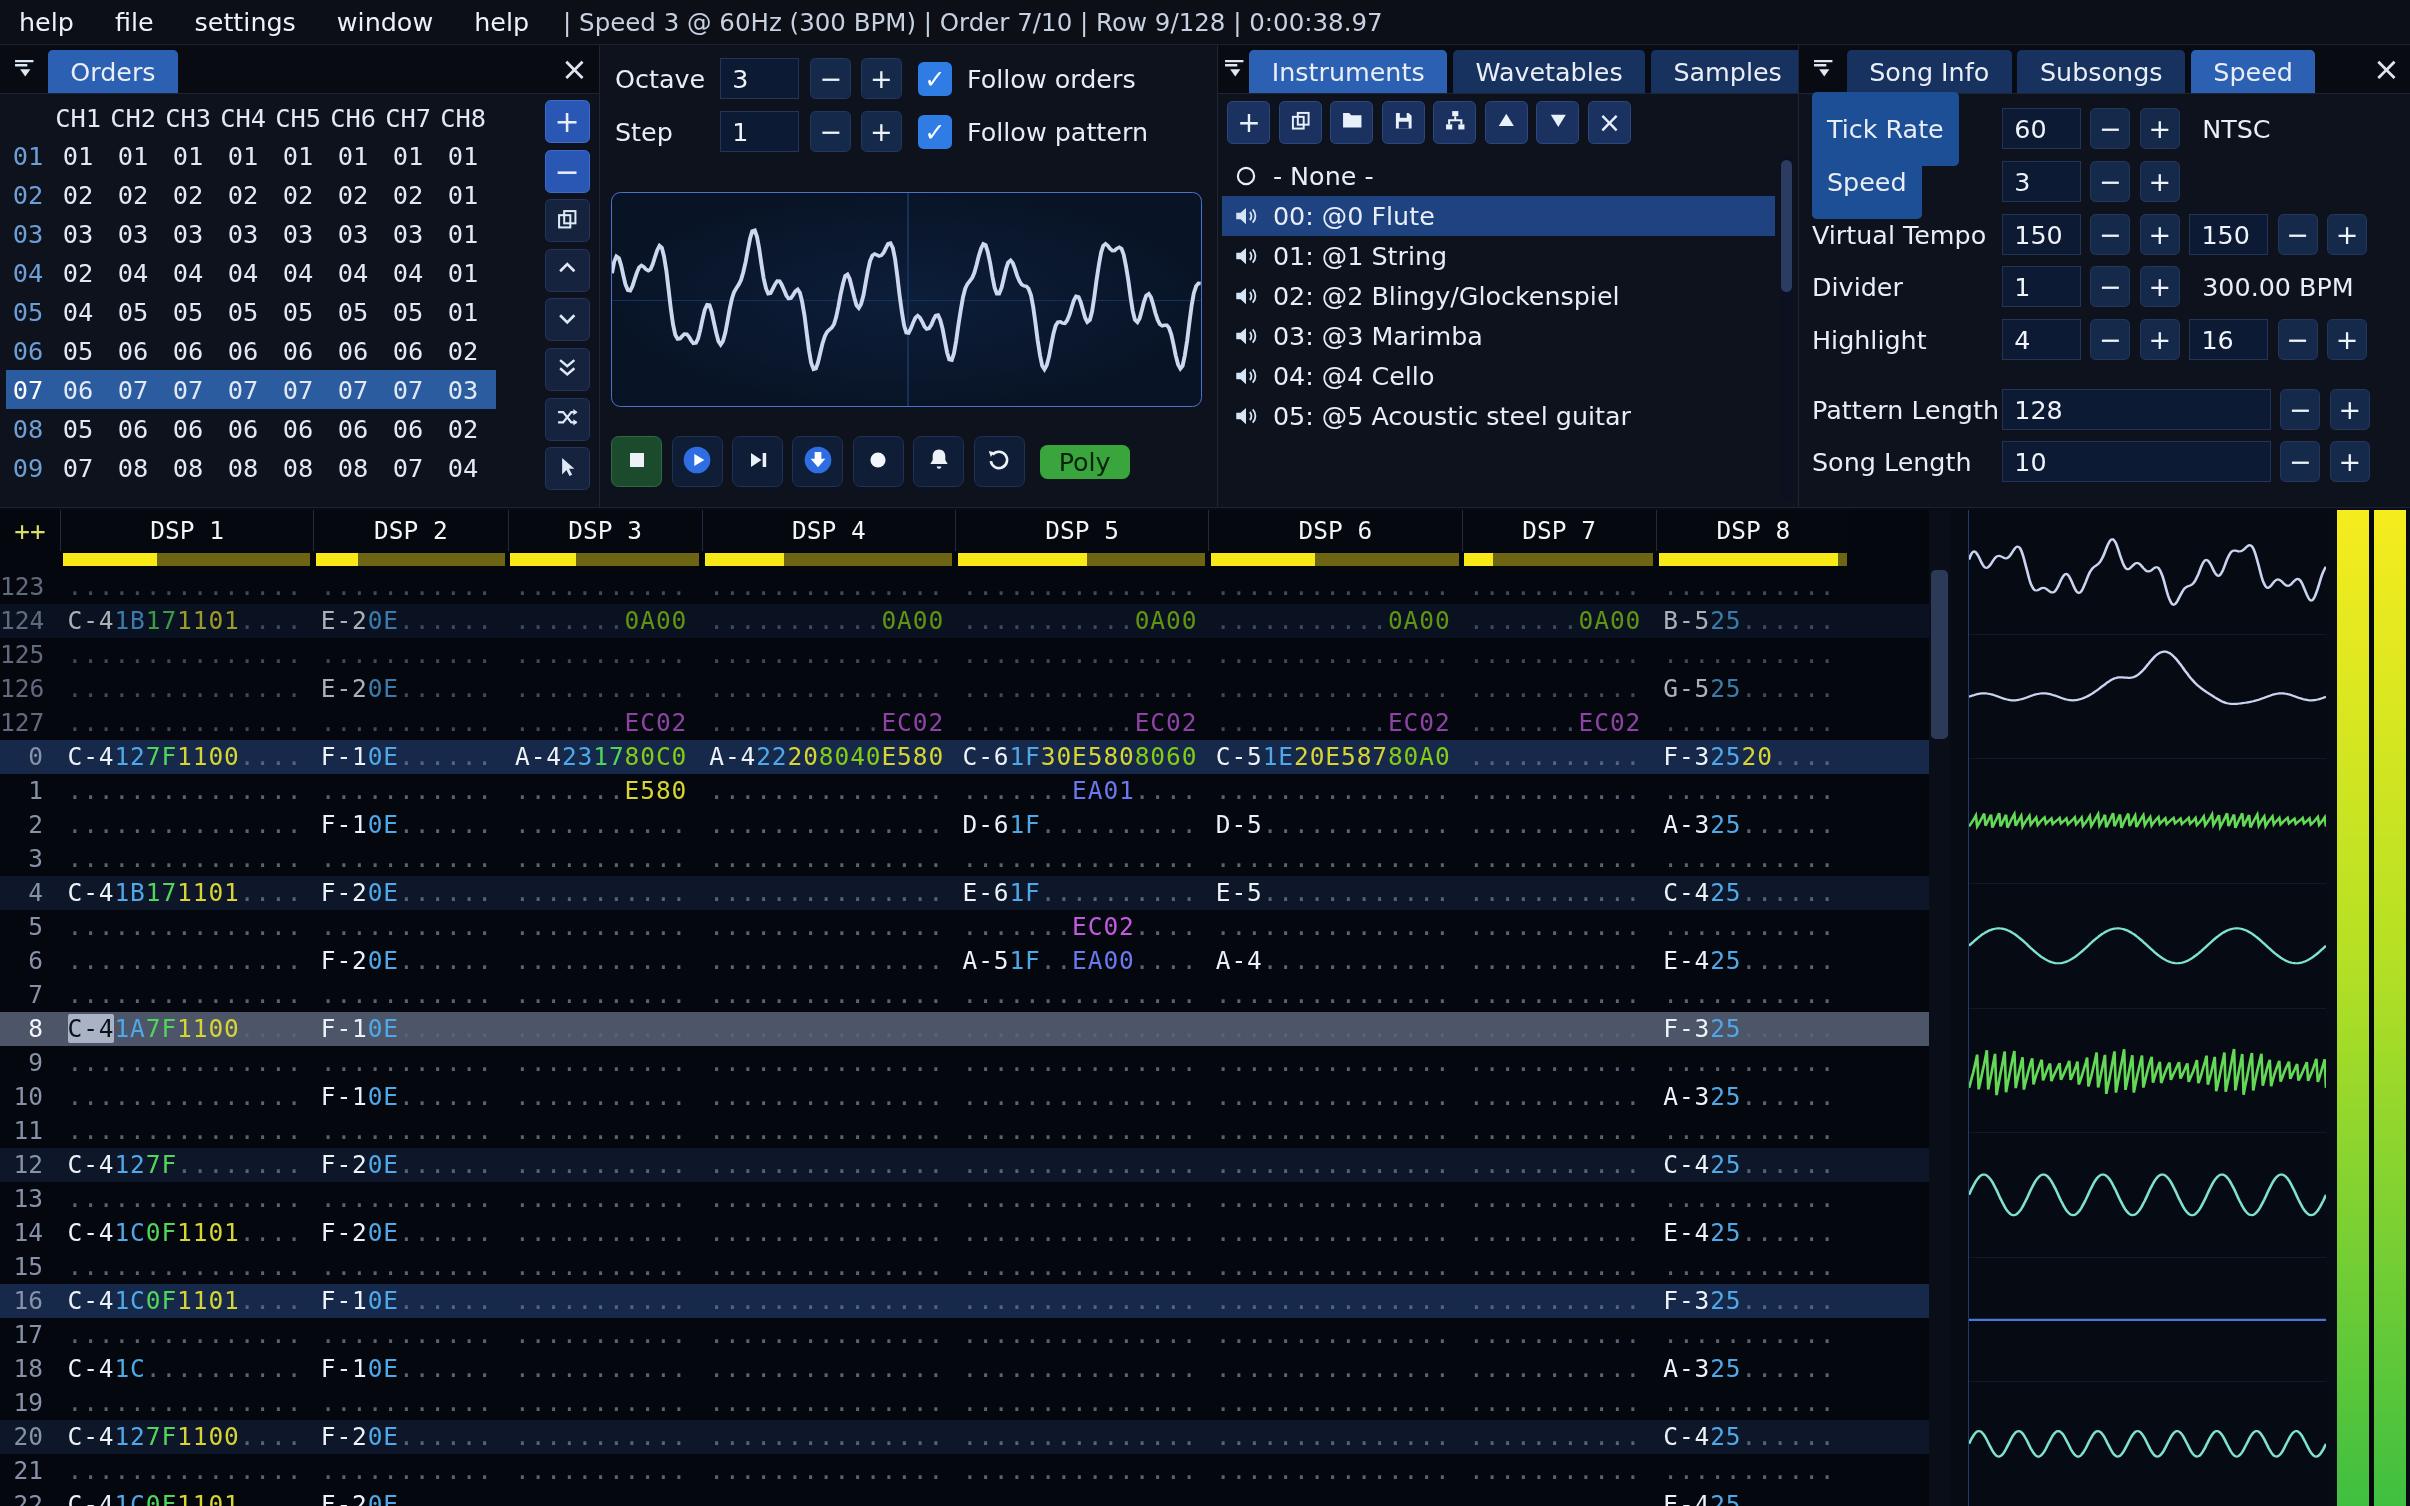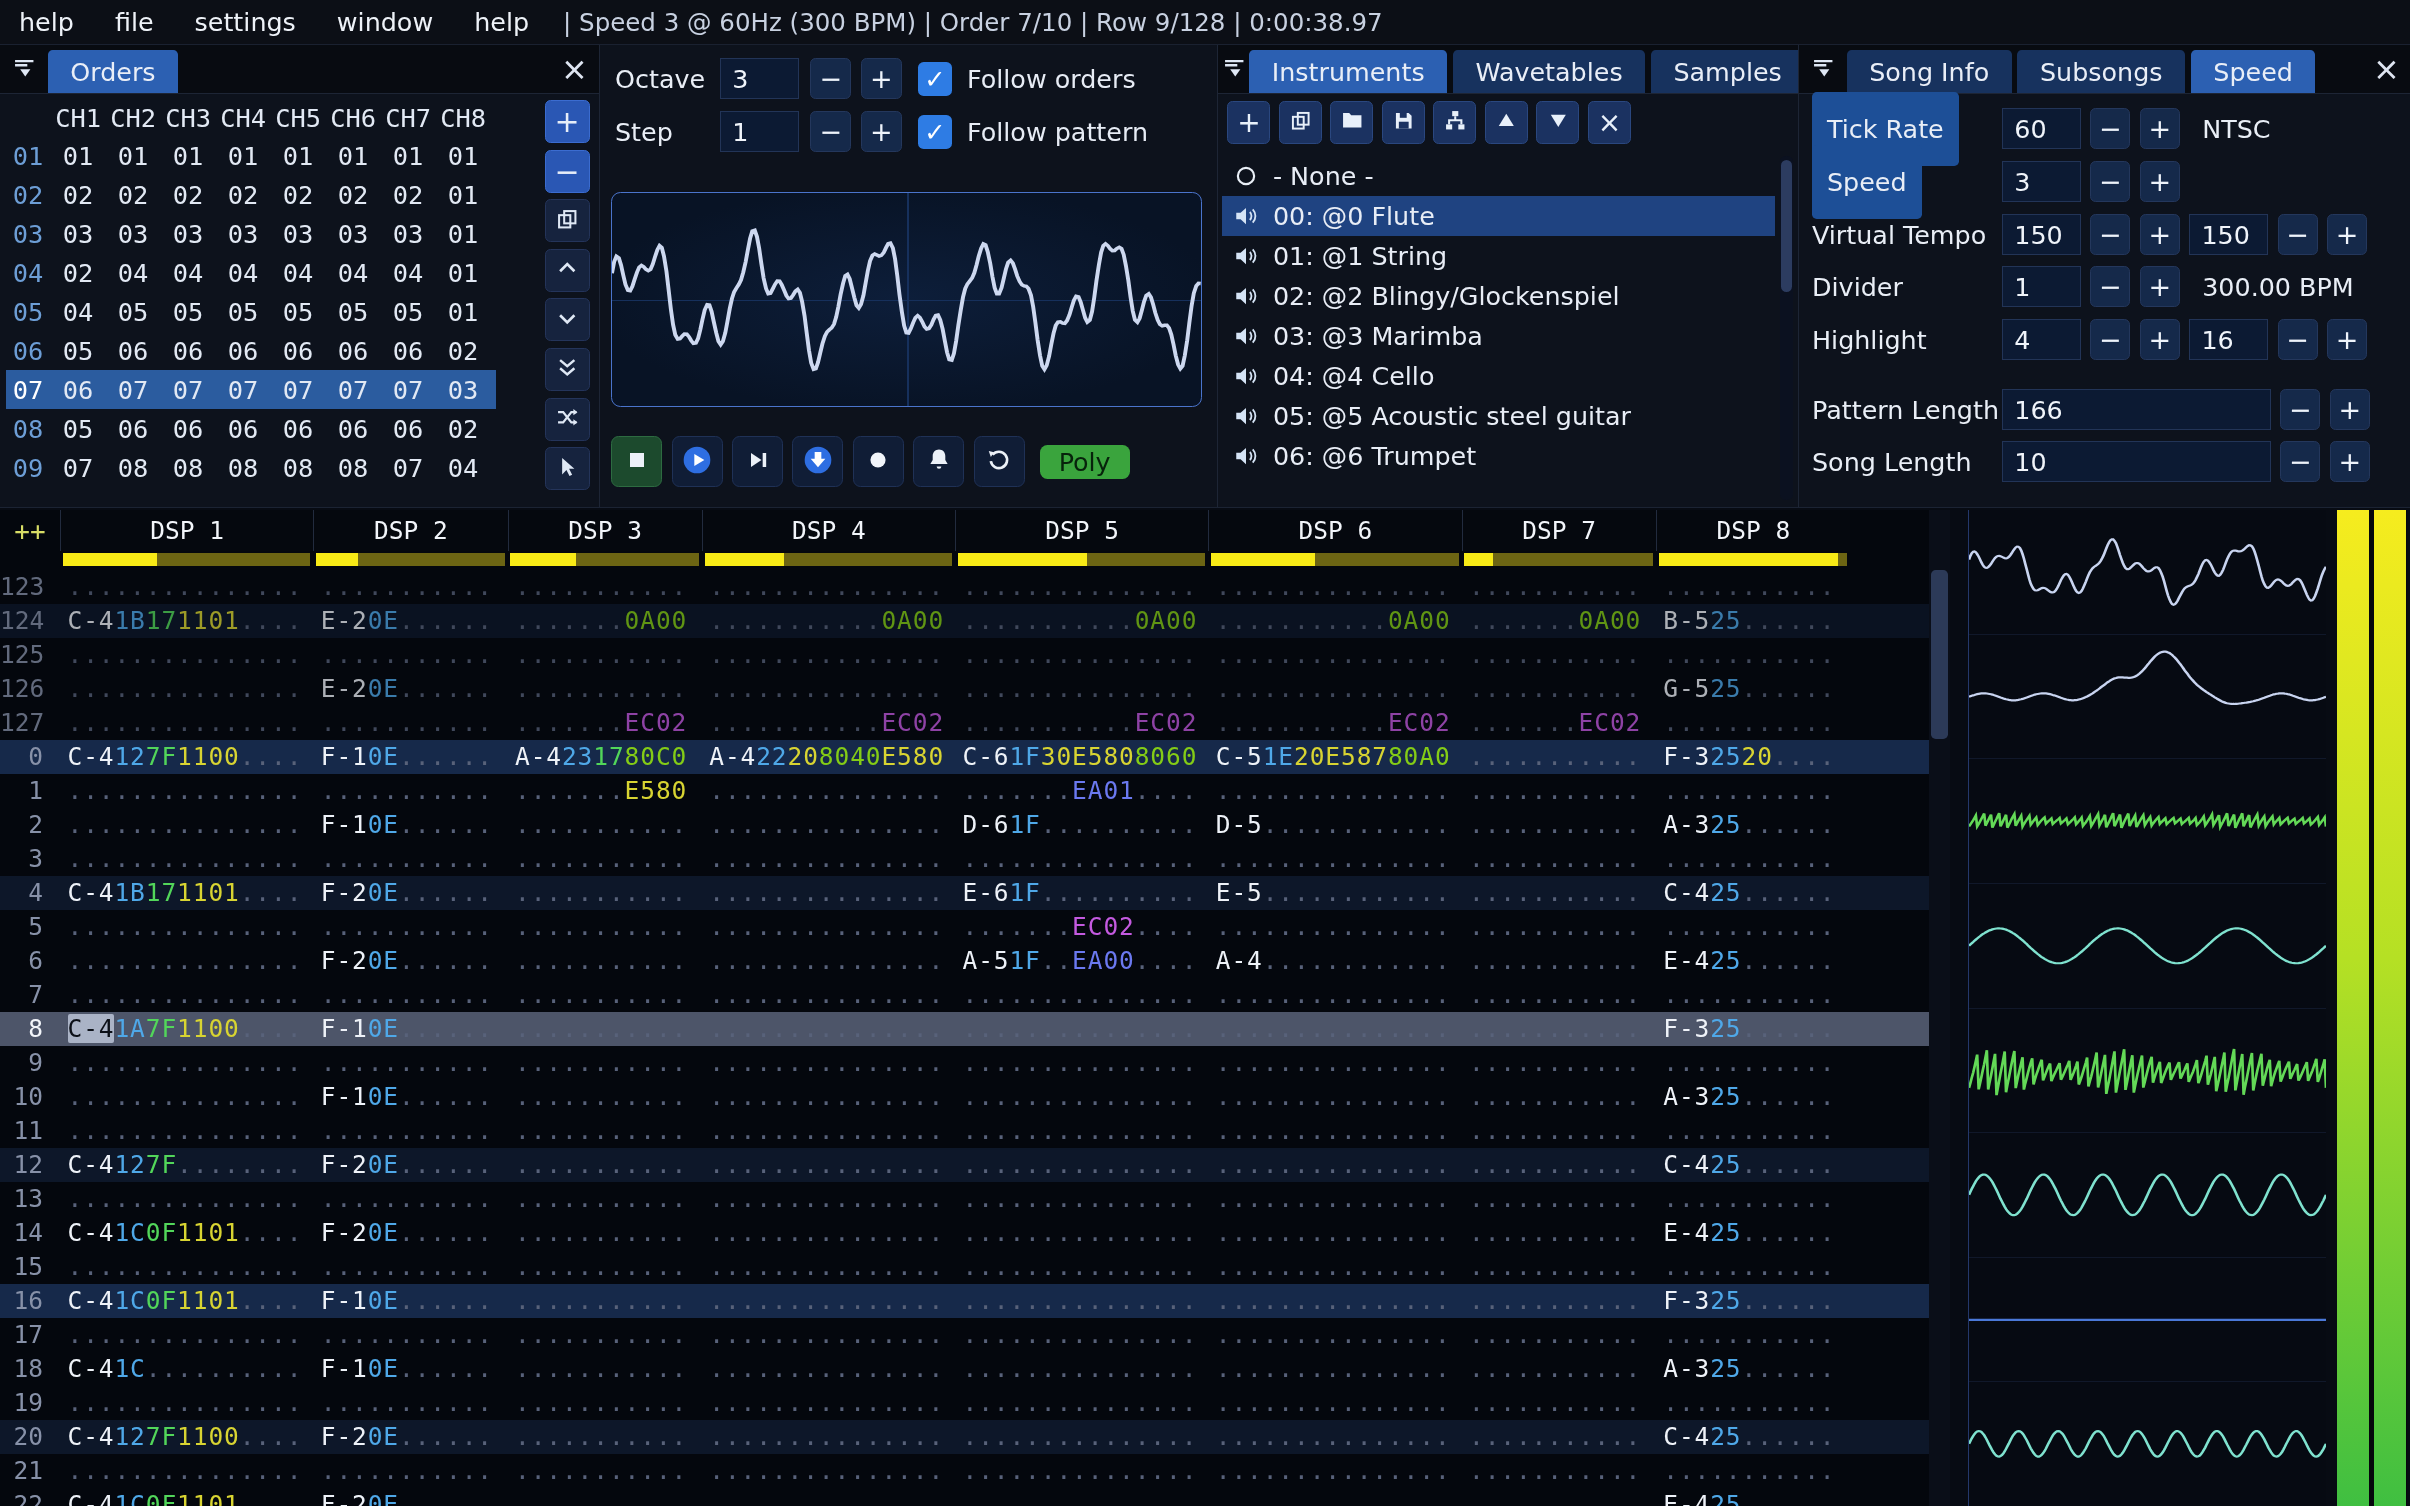--- a/index.html
+++ b/index.html
@@ -478,29 +478,20 @@
           </div>
           <div class="instr-item">
             <span class="iic">
               <svg width="26" height="26" viewBox="0 0 24 24">
                 <path d="M3 9v6h4l5 4.5v-15L7 9H3z" fill="#d5e4f6"></path>
                 <path d="M15.5 8.3a5.2 5.2 0 010 7.4M18.2 5.8a9 9 0 010 12.4" stroke="#d5e4f6" stroke-width="1.7" fill="none"></path>
               </svg>
             </span>
             <span>05: @5 Acoustic steel guitar</span>
           </div>
-          <div class="instr-item">
-            <span class="iic">
-              <svg width="26" height="26" viewBox="0 0 24 24">
-                <path d="M3 9v6h4l5 4.5v-15L7 9H3z" fill="#d5e4f6"></path>
-                <path d="M15.5 8.3a5.2 5.2 0 010 7.4M18.2 5.8a9 9 0 010 12.4" stroke="#d5e4f6" stroke-width="1.7" fill="none"></path>
-              </svg>
-            </span>
-            <span>06: @6 Trumpet</span>
-          </div>
         </div>
       <div id="instr-scroll">
         <div class="thumb"></div>
       </div>
     </section>
 
     <section class="panel" id="panel-song">
       <div class="tabbar">
         <span class="menu-glyph">
           <svg width="24.5" height="24.5" viewBox="0 0 24 24">
@@ -549,21 +540,21 @@
         <span class="fld-label">Highlight</span>
         <div class="num-input">4</div>
         <div class="sm-btn">−</div>
         <div class="sm-btn">+</div>
         <div class="num-input">16</div>
         <div class="sm-btn">−</div>
         <div class="sm-btn">+</div>
       </div>
       <div class="song-row" style="top:343px">
         <span class="fld-label">Pattern Length</span>
-        <div class="num-input wide">166</div>
+        <div class="num-input wide">128</div>
         <div class="sm-btn">−</div>
         <div class="sm-btn">+</div>
       </div>
       <div class="song-row" style="top:395px">
         <span class="fld-label">Song Length</span>
         <div class="num-input wide">10</div>
         <div class="sm-btn">−</div>
         <div class="sm-btn">+</div>
       </div>
     </section>

